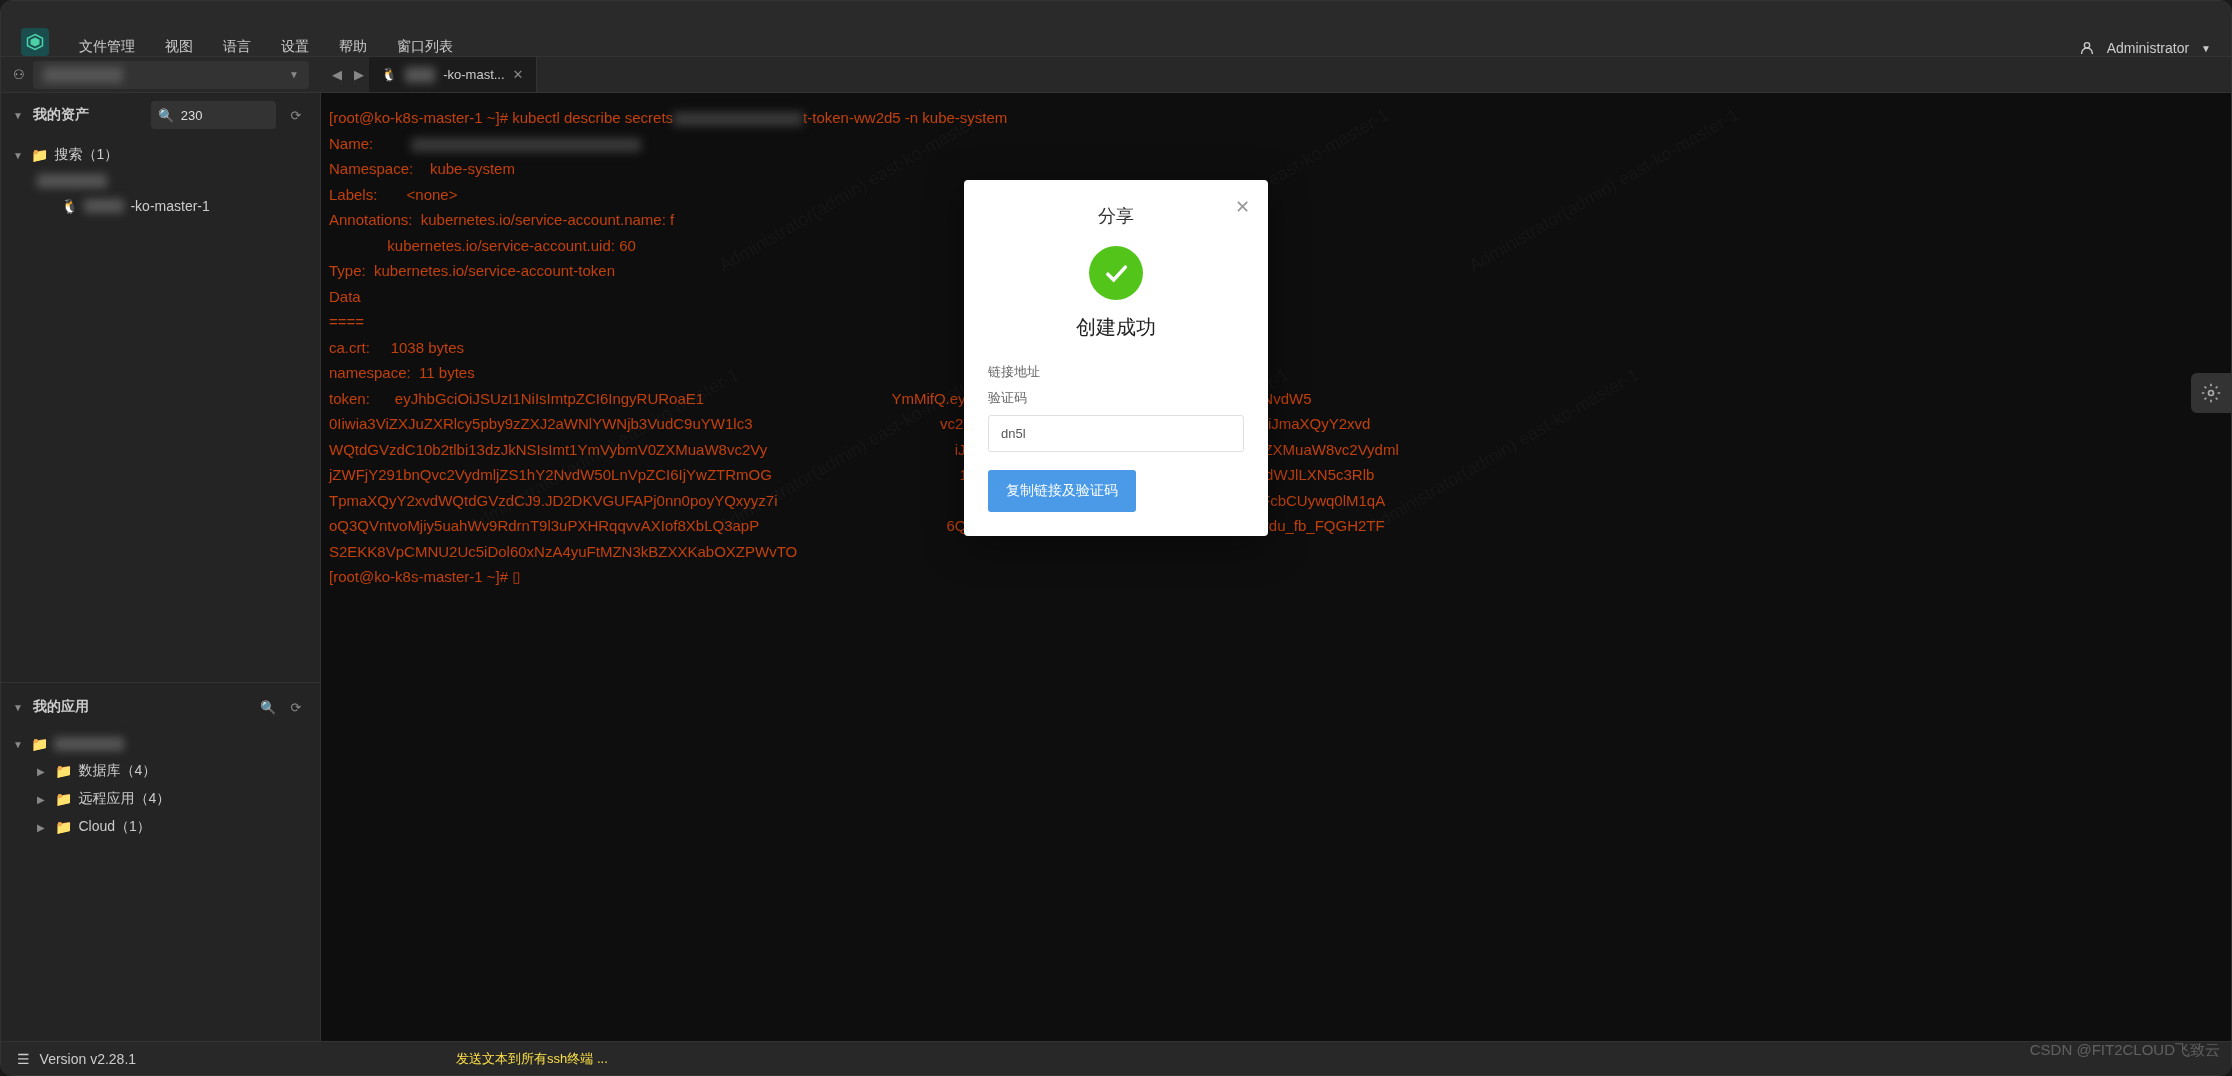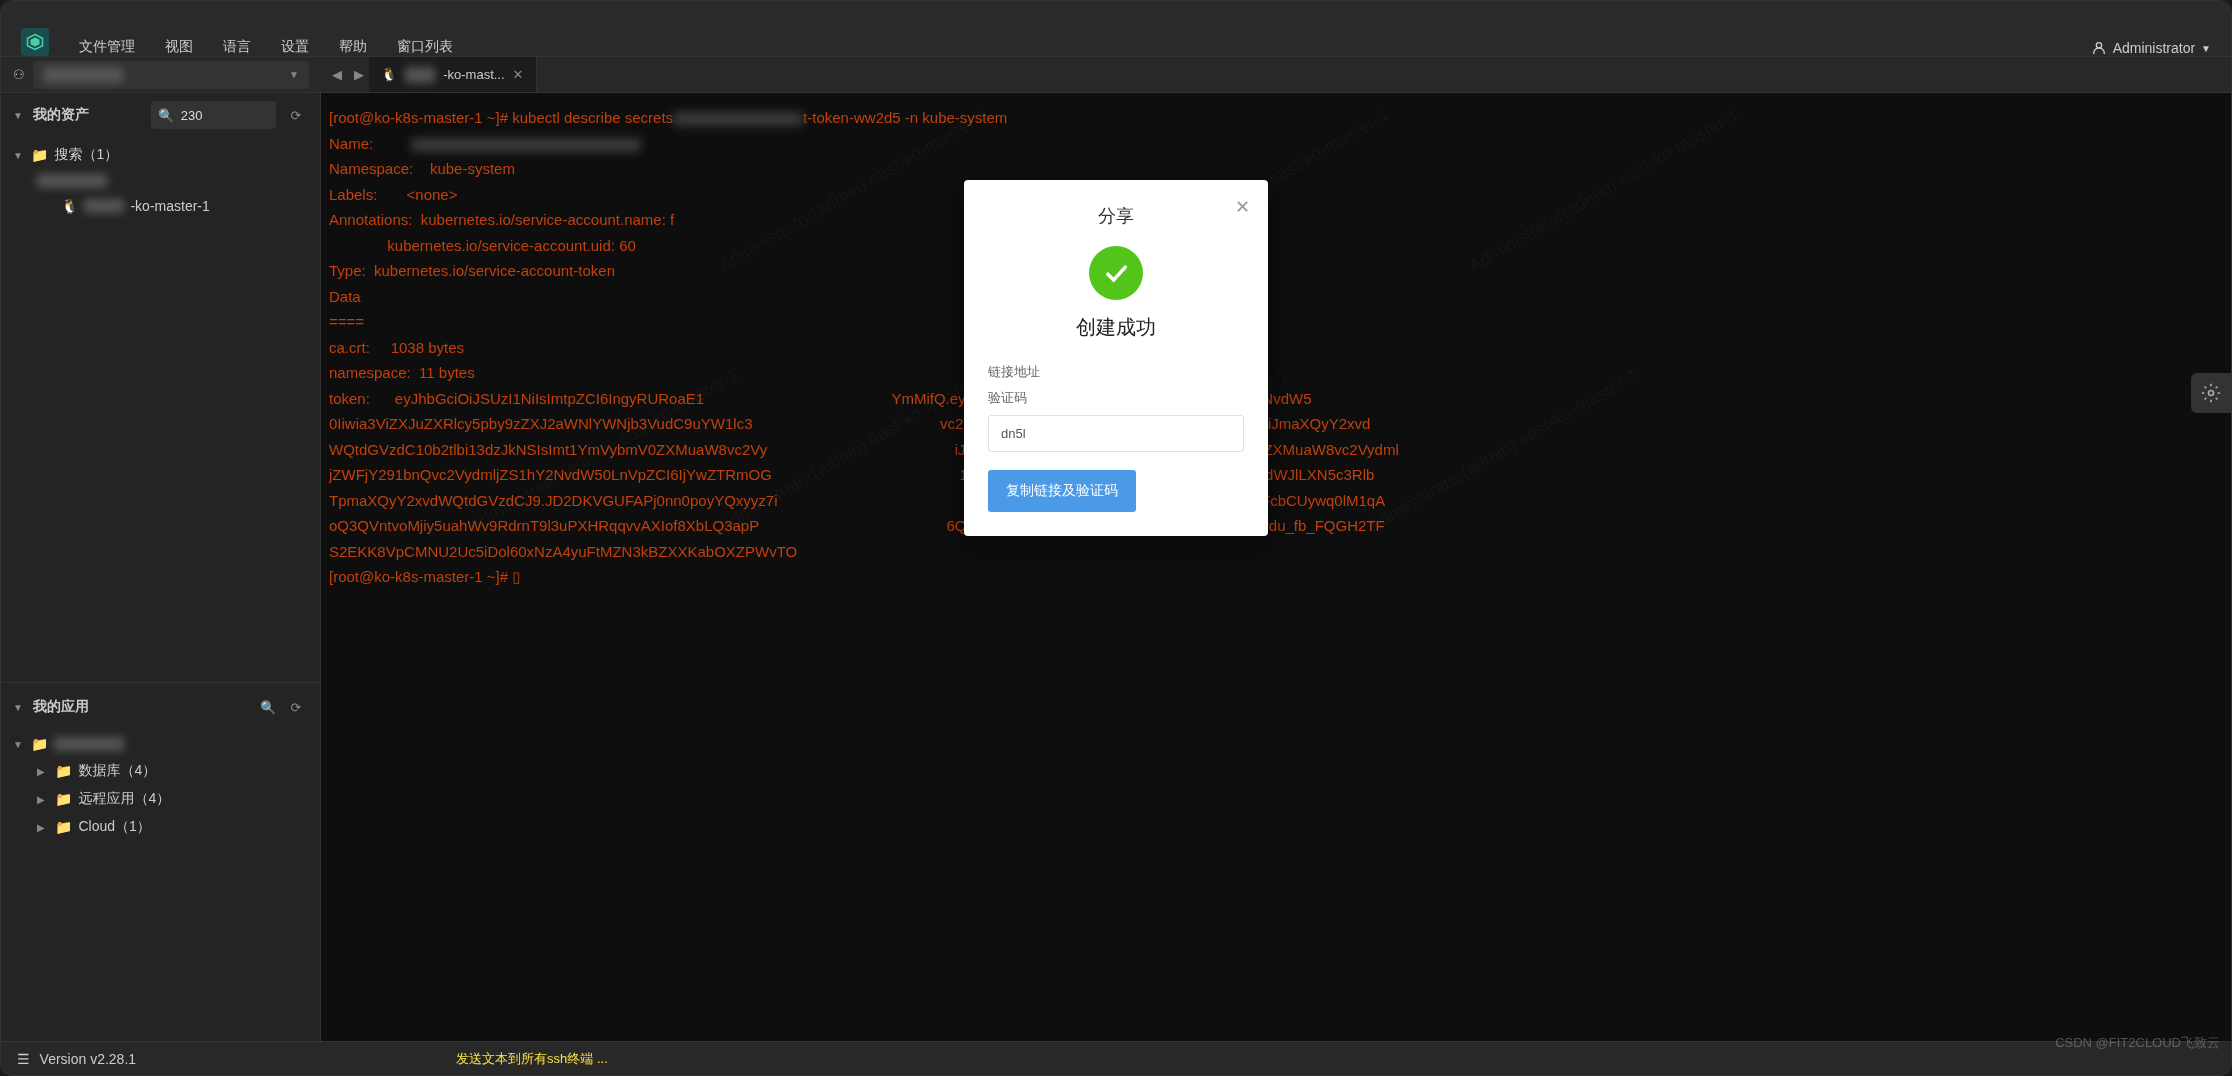--- a/index.html
+++ b/index.html
@@ -4,21 +4,21 @@
   <style>
     * { margin: 0; padding: 0; box-sizing: border-box; font-family: -apple-system, BlinkMacSystemFont, "Segoe UI", sans-serif; }
     body { background: #1a1a1a; color: #d0d0d0; font-size: 13px; overflow: hidden; position: relative; width: 2232px; height: 1076px; }
     
     .window-frame { width: 100%; height: 100%; background: #1f1f1f; border-radius: 12px; overflow: hidden; display: flex; flex-direction: column; border: 1px solid #333; }
     
     .titlebar { height: 56px; background: #2a2a2a; display: flex; align-items: flex-end; padding: 0 20px; border-bottom: 1px solid #333; }
     .logo { width: 28px; height: 28px; display: flex; align-items: center; justify-content: center; background: #1a4d4d; border-radius: 4px; margin-right: 30px; }
     .menu { display: flex; gap: 30px; }
     .menu-item { color: #ccc; font-size: 14px; cursor: pointer; }
-    .user-area { margin-left: auto; display: flex; align-items: center; gap: 6px; color: #ccc; font-size: 14px; }
+    .user-area { margin-left: auto; display: flex; align-items: center; gap: 12px; color: #ccc; font-size: 14px; }
     
     .subheader { height: 36px; background: #282828; display: flex; align-items: center; border-bottom: 1px solid #333; }
     .subheader-left { width: 320px; display: flex; align-items: center; padding: 0 12px; gap: 8px; }
     .org-selector { flex: 1; display: flex; align-items: center; gap: 8px; background: #333; border-radius: 4px; padding: 4px 10px; height: 28px; }
     .org-blur { width: 80px; height: 16px; background: #555; filter: blur(4px); border-radius: 2px; }
     .nav-arrows { display: flex; gap: 2px; margin-left: 6px; }
     .nav-arrow { width: 20px; height: 20px; display: flex; align-items: center; justify-content: center; color: #888; cursor: pointer; }
     .tabs { display: flex; height: 100%; }
     .tab { display: flex; align-items: center; gap: 8px; padding: 0 12px; background: #1c1c1c; border-right: 1px solid #333; color: #ccc; font-size: 13px; }
     
@@ -58,21 +58,21 @@
     .modal-title { text-align: center; font-size: 18px; color: #333; font-weight: 500; margin-bottom: 6px; }
     .modal-close { position: absolute; top: 18px; right: 18px; color: #999; font-size: 18px; cursor: pointer; line-height: 1; }
     .success-badge { width: 54px; height: 54px; border-radius: 50%; background: #52c41a; margin: 18px auto 14px; display: flex; align-items: center; justify-content: center; }
     .success-text { text-align: center; font-size: 20px; color: #222; margin-bottom: 22px; }
     .field-label { color: #666; font-size: 13px; margin-bottom: 8px; }
     .text-input { width: 100%; border: 1px solid #e0e0e0; border-radius: 3px; padding: 10px 12px; font-size: 13px; color: #555; margin-bottom: 18px; outline: none; }
     .share-url-blur { display: inline-block; width: 120px; height: 12px; background: #aaa; filter: blur(4px); vertical-align: middle; }
     .copy-btn { background: #4a9ae8; color: #fff; border: none; border-radius: 3px; padding: 12px 18px; font-size: 14px; cursor: pointer; }
     
     .watermark { position: absolute; color: rgba(120,120,120,0.08); font-size: 18px; transform: rotate(-30deg); pointer-events: none; user-select: none; white-space: nowrap; }
-    .csdn-mark { position: absolute; bottom: 24px; right: 12px; color: rgba(200,200,200,0.35); font-size: 13px; }
+    .csdn-mark { position: absolute; bottom: 16px; right: 12px; color: rgba(200,200,200,0.35); font-size: 15px; }
   </style>
 </head>
 <body>
 
 <div class="window-frame">
 
   <div class="titlebar">
     <div class="logo">
       <svg width="18" height="18" viewBox="0 0 24 24">
           <polygon points="12,2 22,7 22,17 12,22 2,17 2,7" fill="none" stroke="#4dd0a8" stroke-width="2"></polygon>

